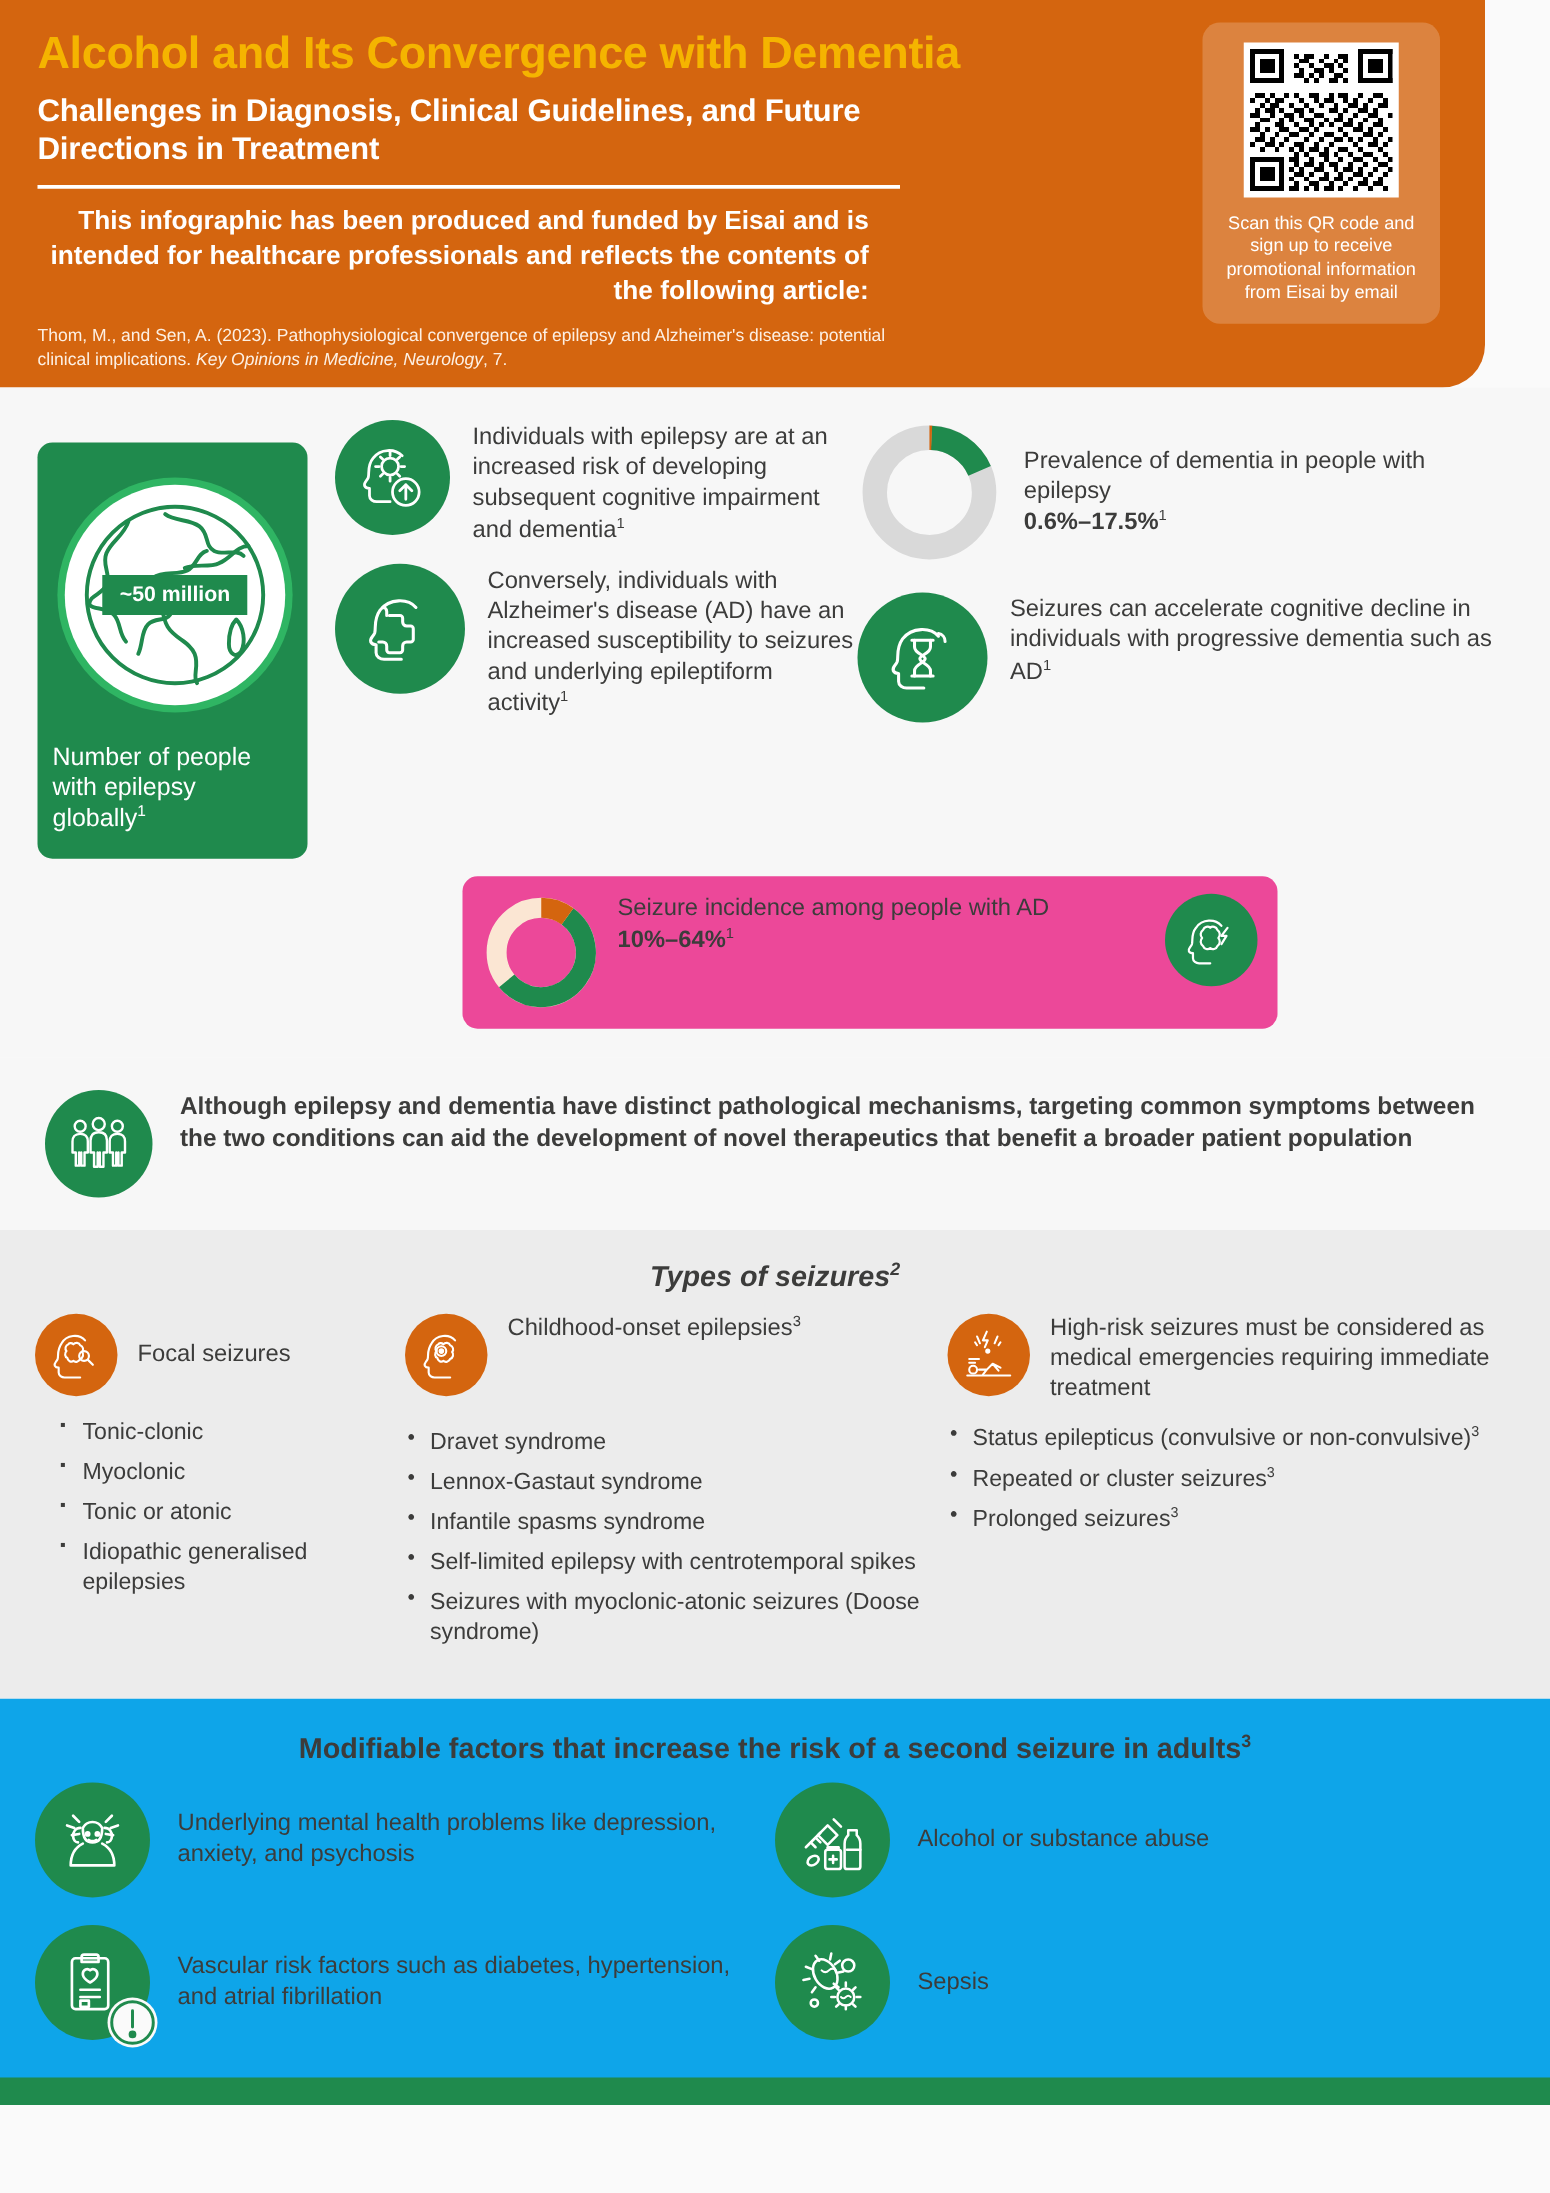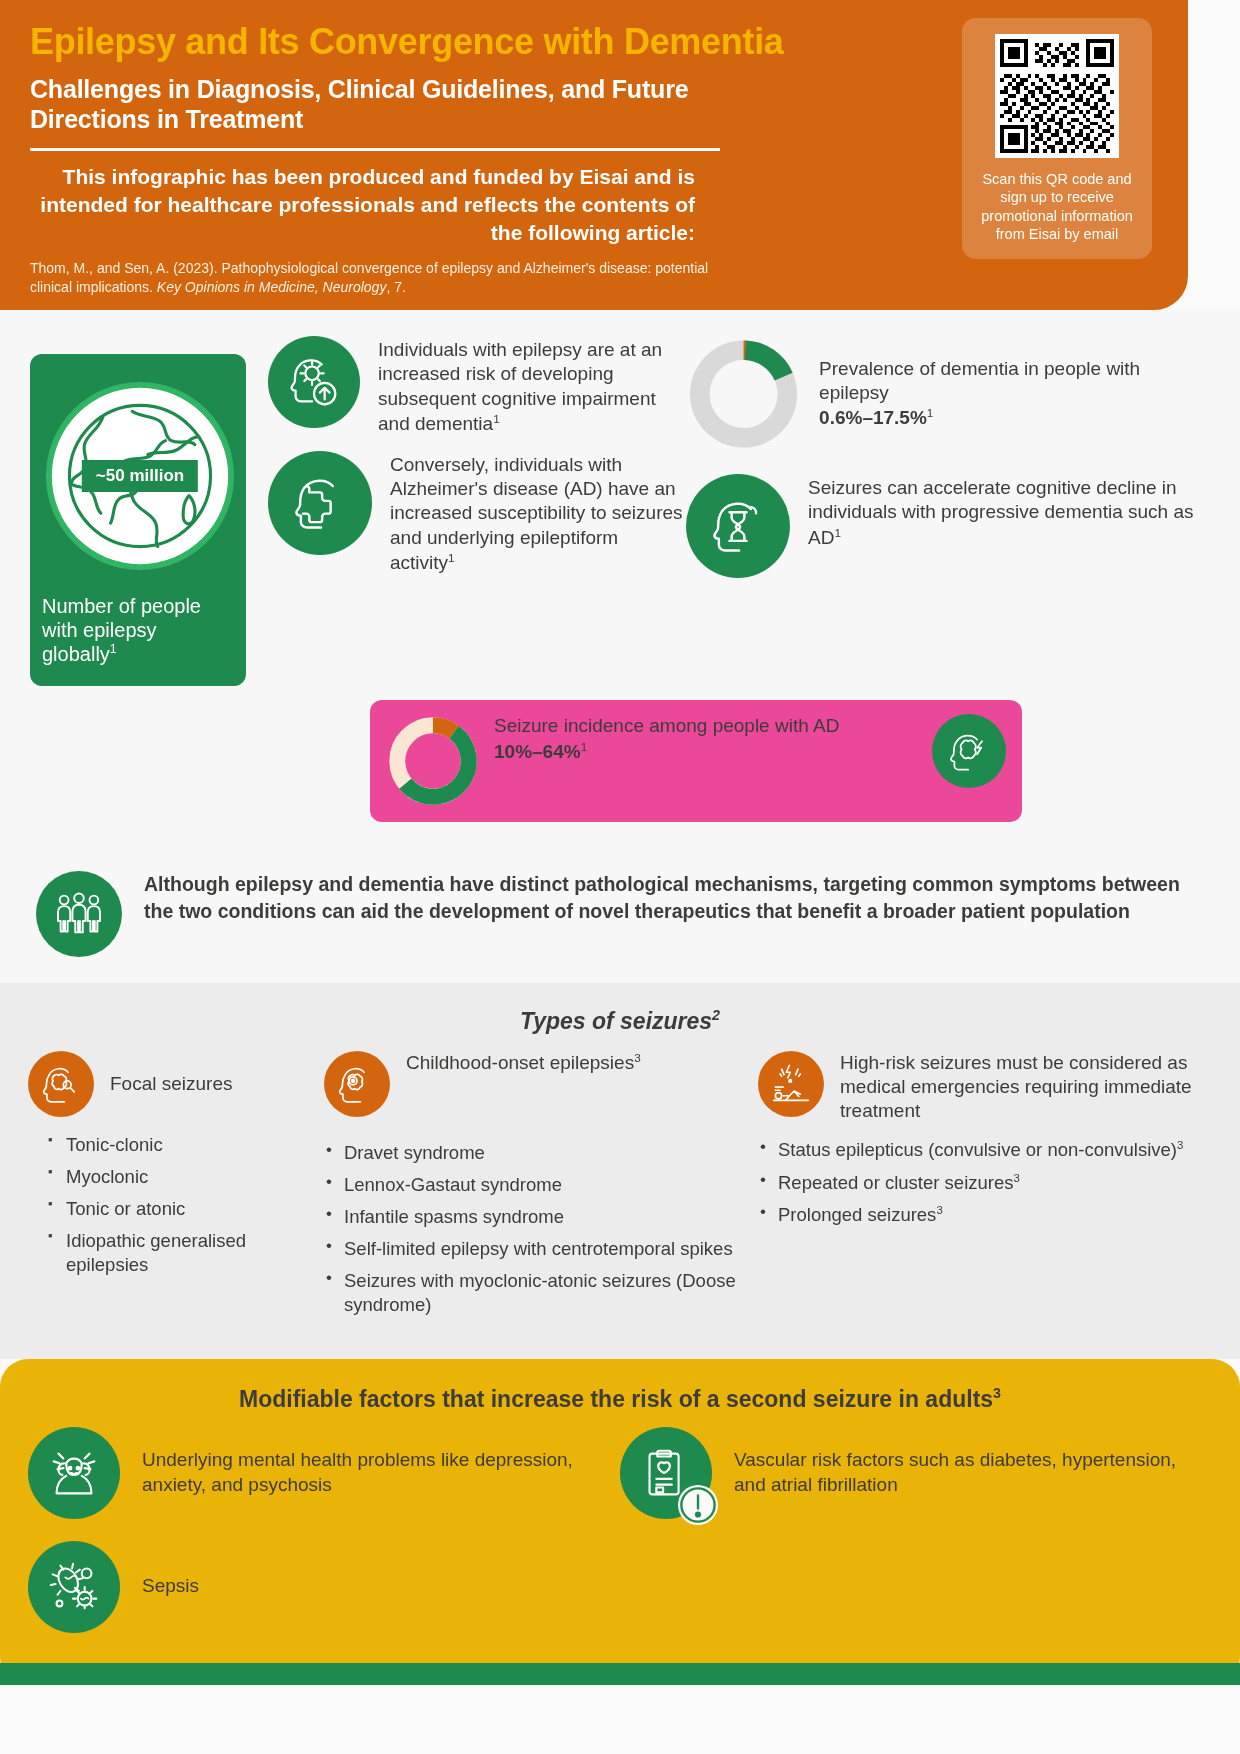--- a/index.html
+++ b/index.html
@@ -224,21 +224,21 @@
   }
   ul.bul li:before {
     content: "▪";
     position: absolute; left: 2px; top: -1px;
     font-size: 13px;
   }
   ul.dot li:before { content: "•"; font-size: 17px; top: -2px; }
   .indent1 { margin-left: 18px; }
 
   
-  .sec3 { background: #eab308; padding: 22px 28px 30px 28px; position: relative; border-radius: 28px; }
+  .sec3 { background: #0ea5e9; padding: 22px 28px 30px 28px; position: relative; }
   .sec3-title {
     text-align: center;
     font-size: 23px;
     font-weight: bold;
     margin: 4px 0 14px 0;
   }
   .risk-grid { display: flex; flex-wrap: wrap; }
   .risk-item { width: 50%; display: flex; align-items: center; margin-bottom: 22px; padding-right: 10px; }
   .risk-txt { font-size: 19px; line-height: 1.3; padding-left: 22px; }
   .risk-icon-wrap { position: relative; flex: none; }
@@ -253,21 +253,21 @@
   .footer-bar { height: 22px; background: #1f8a4d; width: 100%; position: absolute; left:0; bottom: 0; }
 </style>
 </head>
 <body>
 
 <div class="page">
 
   <div class="header">
     <div class="header-inner">
       <div class="header-left">
-        <div class="title">Epilepsy and Its Convergence with Dementia</div>
+        <div class="title">Alcohol and Its Convergence with Dementia</div>
         <div class="subtitle">Challenges in Diagnosis, Clinical Guidelines, and Future Directions in Treatment</div>
         <div class="hrule"></div>
         <div class="funding">This infographic has been produced and funded by Eisai and is intended for healthcare professionals and reflects the contents of the following article:</div>
         <div class="citation"><span>Thom, M., and Sen, A. (2023). Pathophysiological convergence of epilepsy and Alzheimer's disease: potential clinical implications. </span><i>Key Opinions in Medicine, Neurology</i><span>, 7.</span></div>
       </div>
     </div>
 
     <div class="qr-card">
       <div class="qr-box">
         <svg viewBox="0 0 29 29" width="114" height="114" shape-rendering="crispEdges">
@@ -698,20 +698,38 @@
                 <circle cx="36" cy="27" r="1.3" fill="#fff"></circle>
               <path d="M29 32 q3 2 6 0"></path>
               <path d="M22 22 c-4 0-6 3-6 7 c0 3 2 5 4 5 M42 22 c4 0 6 3 6 7 c0 3-2 5-4 5"></path>
               <path d="M24 35 c-6 3-10 9-10 18 h36 c0-9-4-15-10-18"></path>
             </svg>
           </div>
         </div>
         <div class="risk-txt">Underlying mental health problems like depression, anxiety, and psychosis</div>
       </div>
 
+      <div class="risk-item">
+        <div class="risk-icon-wrap">
+          <div class="circ green c92">
+            <svg viewBox="0 0 64 64" width="62" height="62" fill="none" stroke="#fff" stroke-width="2.1" stroke-linecap="round" stroke-linejoin="round">
+              <path d="M10 38 l12-12 M14 34 l4 4 M18 30 l4 4"></path>
+              <path d="M20 28 l8-8 l8 8 l-8 8Z"></path>
+              <path d="M33 15 l6 6"></path>
+              <rect x="26" y="40" width="13" height="16" rx="2"></rect>
+                <path d="M28 38 h9 v2 h-9Z"></path>
+              <path d="M32.5 45 v6 M29.5 48 h6"></path>
+              <path d="M45 24 h7 v4 c2 2 3 4 3 7 v19 a2 2 0 0 1-2 2 h-9 a2 2 0 0 1-2-2 V35 c0-3 1-5 3-7Z"></path>
+              <path d="M44 40 h11"></path>
+              <ellipse cx="16" cy="49" rx="5" ry="3.5" transform="rotate(-35 16 49)"></ellipse>
+            </svg>
+          </div>
+        </div>
+        <div class="risk-txt">Alcohol or substance abuse</div>
+      </div>
 
       <div class="risk-item">
         <div class="risk-icon-wrap">
           <div class="circ green c92">
             <svg viewBox="0 0 64 64" width="62" height="62" fill="none" stroke="#fff" stroke-width="2.2" stroke-linecap="round" stroke-linejoin="round">
               <rect x="15" y="12" width="30" height="42" rx="3"></rect>
               <path d="M25 9 h10 a2 2 0 0 1 2 2 v4 H23 v-4 a2 2 0 0 1 2-2Z"></path>
               <path d="M30 22 c-2-2-6-1-6 3 c0 4 6 7 6 7 s6-3 6-7 c0-4-4-5-6-3Z"></path>
               <path d="M22 38 h16 M22 44 h16"></path>
               <rect x="22" y="47" width="7" height="5"></rect>

